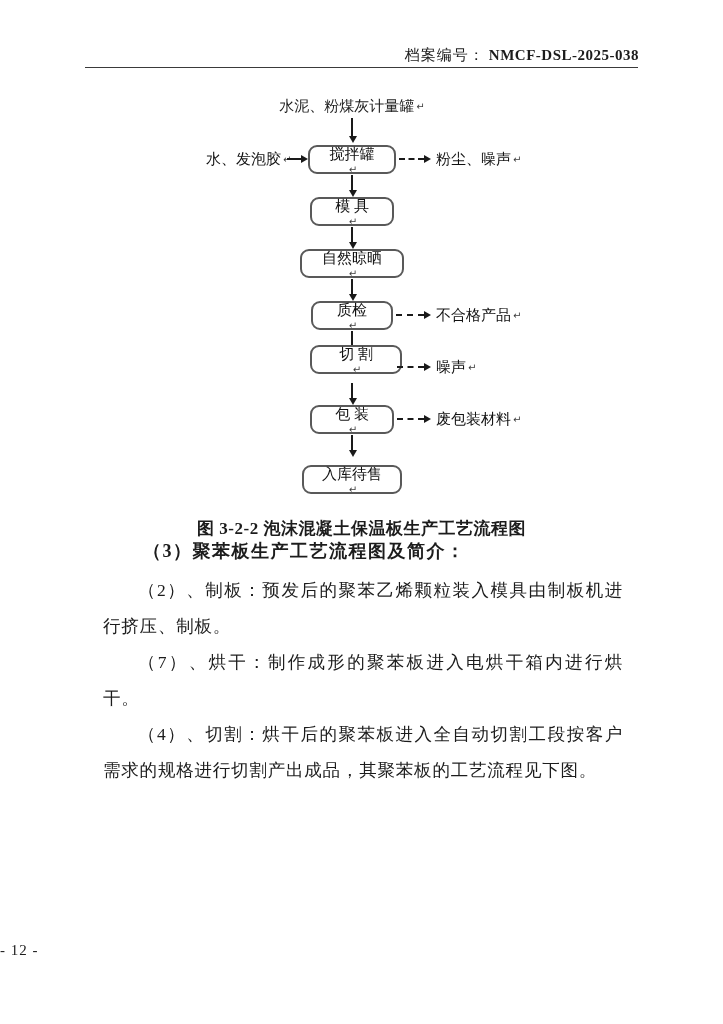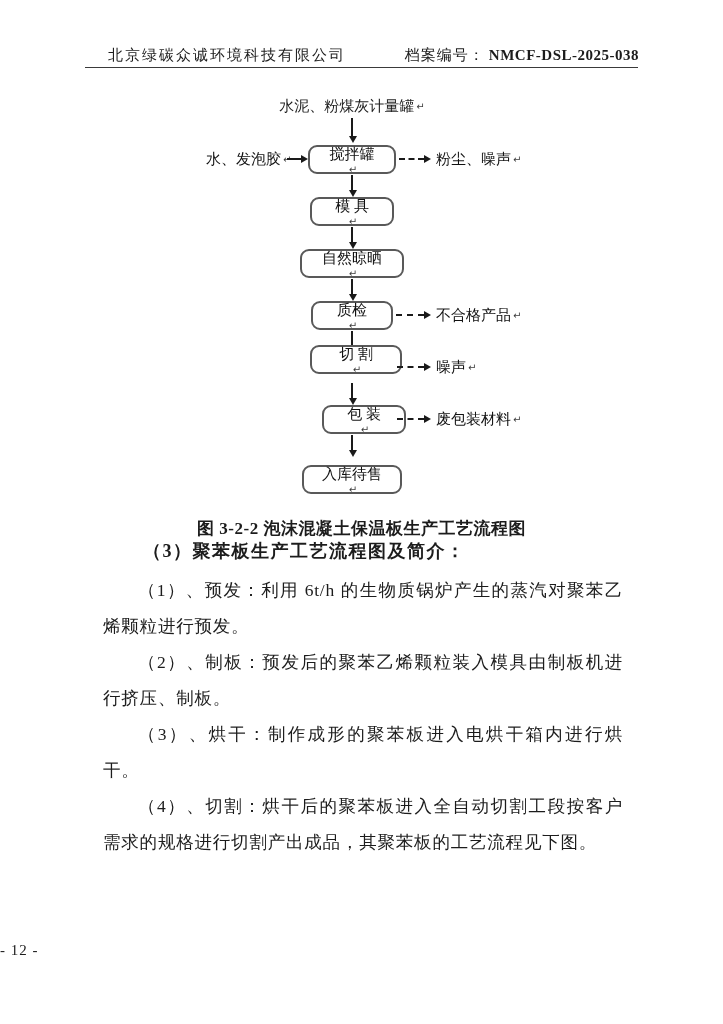--- a/index.html
+++ b/index.html
@@ -22,21 +22,21 @@
     position:absolute; box-sizing:border-box; height:29px;
     border:2px solid #595959; border-radius:9px; background:#fff;
     display:flex; align-items:center; justify-content:center;
     font-size:15px; color:#111; white-space:nowrap;flex-direction:column;
   }
   .n0 { top:145px; left:308px; width:88px; }
   .n1 { top:197px; left:310px; width:84px; }
   .n2 { top:249px; left:300px; width:104px; }
   .n3 { top:301px; left:311px; width:82px; }
   .n4 { top:345px; left:310px; width:92px; }
-  .n5 { top:405px; left:310px; width:84px;margin-left:12px; }
+  .n5 { top:405px; left:310px; width:84px; }
   .n6 { top:457px; left:302px; width:100px;margin-top:8px; }
 
   .varrow { position:absolute; left:351px; width:0; border-left:2px solid #1a1a1a; }
   .varrow::after {
     content:""; position:absolute; left:-4px; bottom:-7px; width:0; height:0;
     border-left:4px solid transparent; border-right:4px solid transparent;
     border-top:7px solid #1a1a1a;
   }
   .va0 { top:118px; height:18px; }
   .va1 { top:175px; height:15px; }
@@ -80,21 +80,20 @@
   .body-text { top:572px; left:103px; width:520px; font-size:17.5px; line-height:36px; text-align:justify; letter-spacing:0.8px; }
   .body-text p { margin:0; text-indent:2em; }
 
   .footer { top:942px; left:0; width:723px; font-size:15px; letter-spacing:1px; }
 </style>
 </head>
 <body>
 
 <div class="page">
 
-  <div class="abs header-company">北京绿碳众诚环境科技有限公司</div>
   <div class="abs header-right">
     <span>档案编号：</span><span class="doc-number">NMCF-DSL-2025-038</span>
   </div>
   <div class="abs header-rule"></div>
 
   <div>
 
     <div class="abs flow-top-label">
       <span>水泥、粉煤灰计量罐</span><span class="ret">↵</span>
     </div>
@@ -167,21 +166,20 @@
       <span>废包装材料</span><span class="ret">↵</span>
     </div>
 
   </div>
 
   <div class="abs caption">图 3-2-2 泡沫混凝土保温板生产工艺流程图</div>
 
   <div class="abs section-heading">（3）聚苯板生产工艺流程图及简介：</div>
 
   <div class="abs body-text">
-    <p>（1）、预发：利用 6t/h 的生物质锅炉产生的蒸汽对聚苯乙烯颗粒进行预发。</p>
     <p>（2）、制板：预发后的聚苯乙烯颗粒装入模具由制板机进行挤压、制板。</p>
-    <p>（3）、烘干：制作成形的聚苯板进入电烘干箱内进行烘干。</p>
+    <p>（7）、烘干：制作成形的聚苯板进入电烘干箱内进行烘干。</p>
     <p>（4）、切割：烘干后的聚苯板进入全自动切割工段按客户需求的规格进行切割产出成品，其聚苯板的工艺流程见下图。</p>
   </div>
 
   <div class="abs footer">- 12 -</div>
 
 </div>
 
 </body></html>

